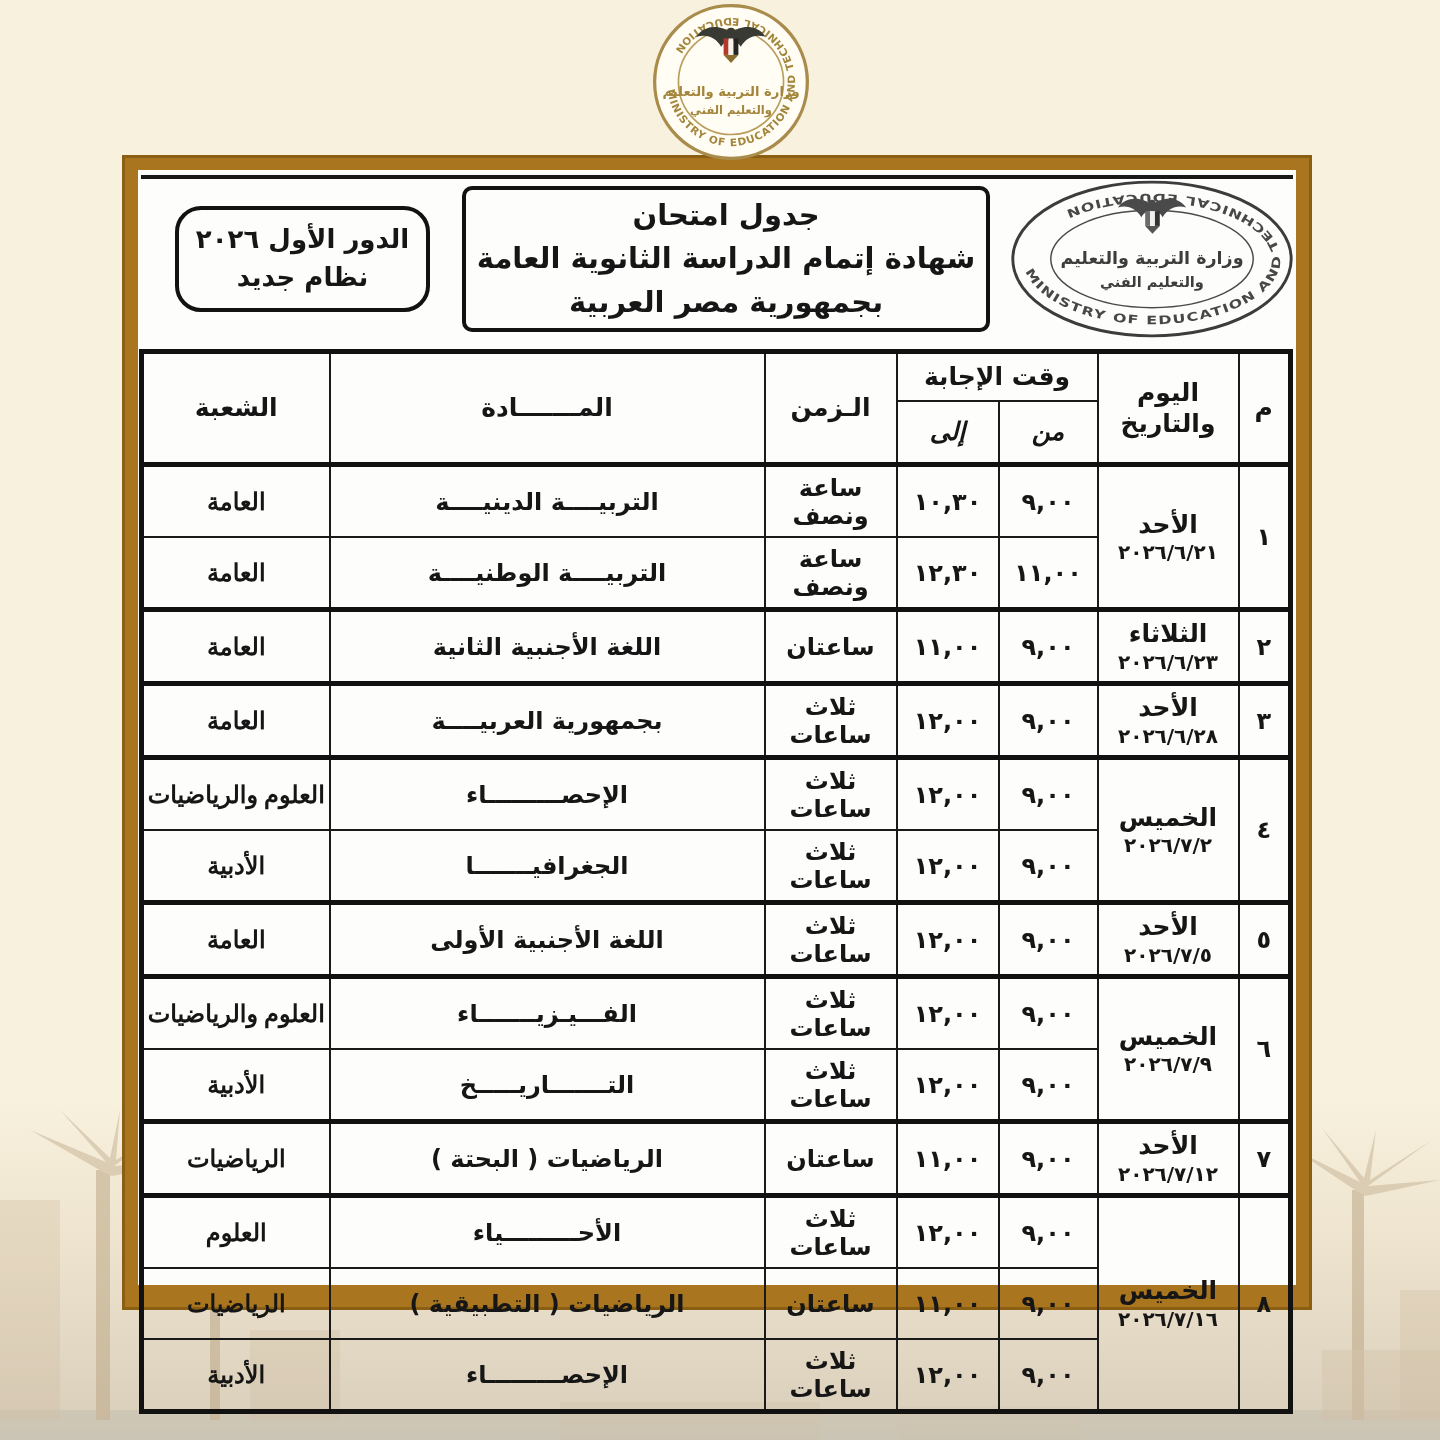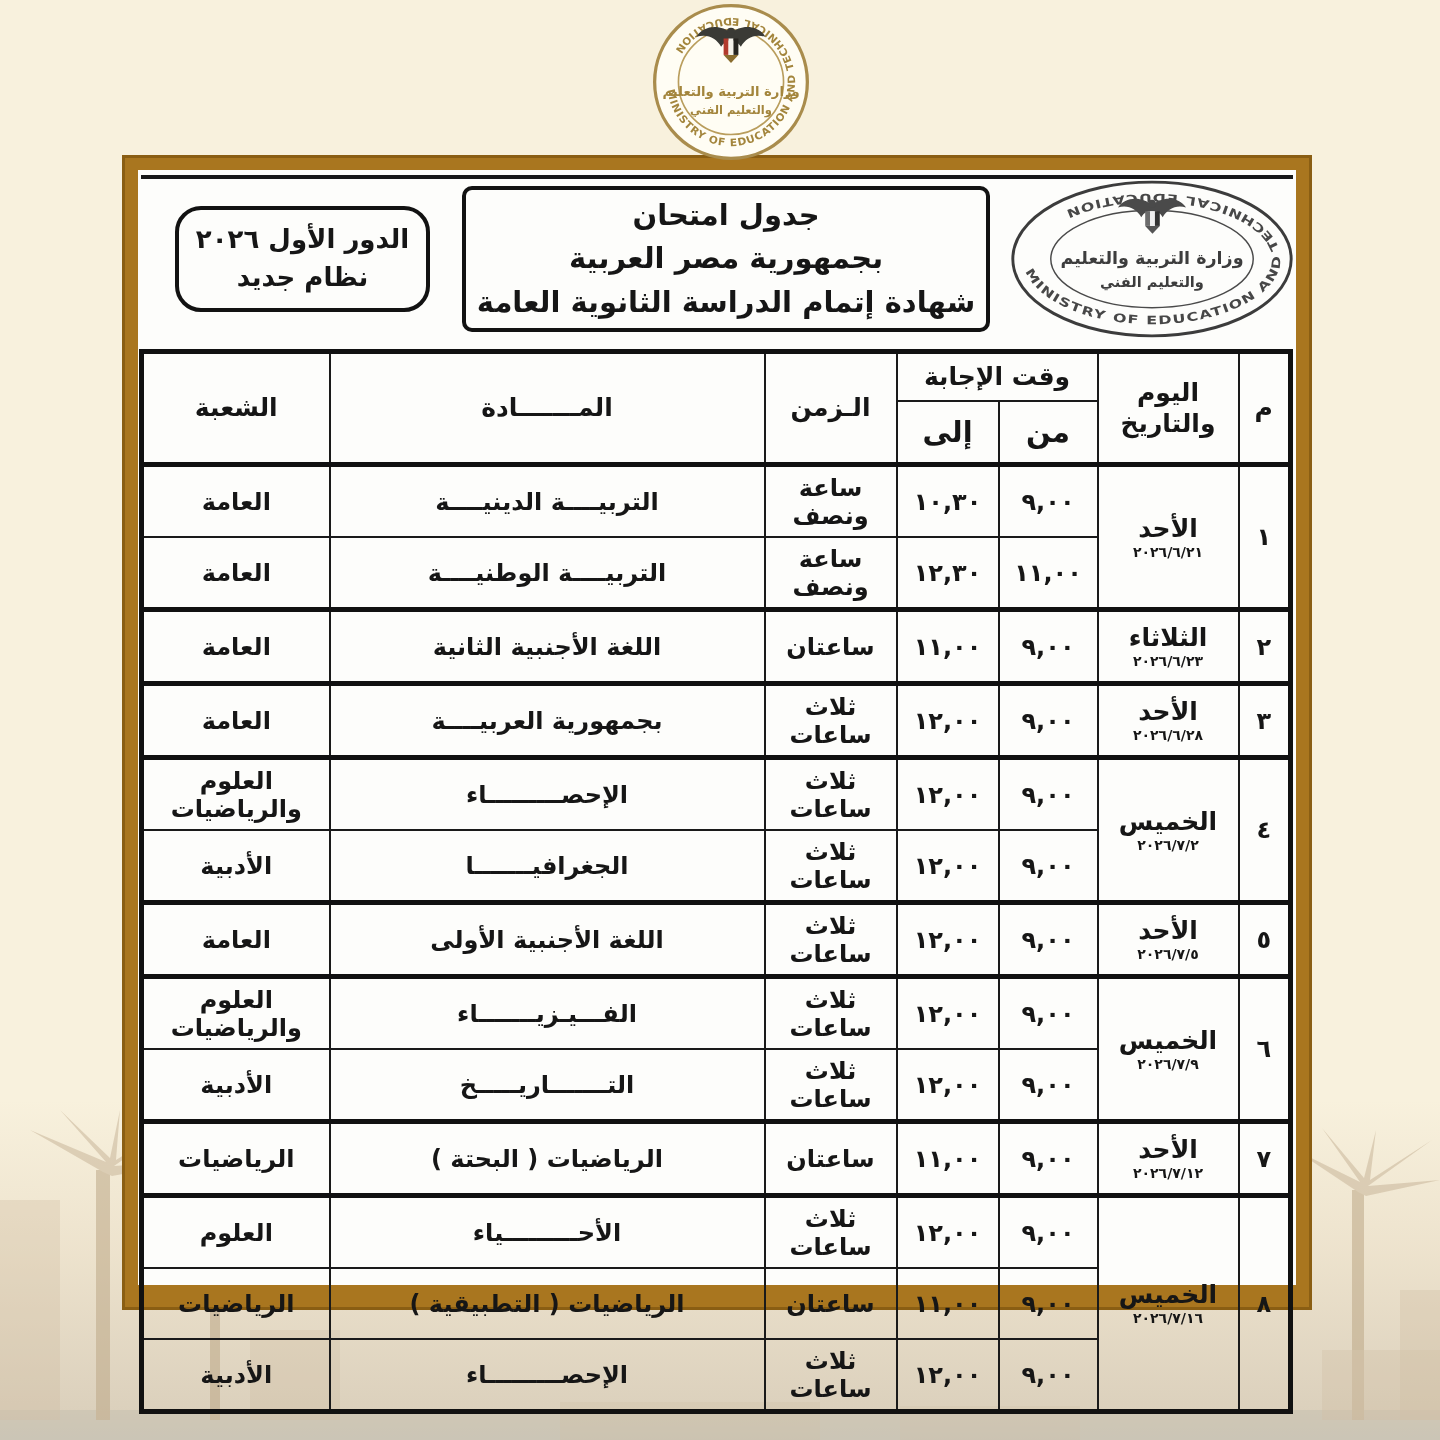--- a/index.html
+++ b/index.html
@@ -42,30 +42,30 @@
   table.exam{
     position:absolute;right:3px;top:179px;width:1150px;
     border-collapse:collapse;table-layout:fixed;direction:rtl;
     border:5px solid #111;
   }
   table.exam th,table.exam td{
     border:2px solid #1a1a1a;text-align:center;vertical-align:middle;
     font-weight:bold;padding:0;overflow:hidden;
   }
   table.exam thead tr.h1 th{height:46px;font-size:25px;}
-  table.exam thead tr.h2 th{height:60px;font-size:29px;}
+  table.exam thead tr.h2 th{height:60px;font-size:25px;font-style:italic;}
   table.exam thead th{line-height:1.25;}
   table.exam tbody td{height:69px;font-size:24px;}
   table.exam tbody tr.sec-start td{border-top:5px solid #111;}
   td.c-num{font-size:23px;}
-  td.c-branch{font-size:20px;}
+  td.c-branch{font-size:20px;font-family:Liberation Serif, serif;}
   td.c-dur{font-size:24px;}
   td.c-from,td.c-to{font-size:24px;margin-left:26px;}
   .day-name{font-size:25px;line-height:1.25;}
-  .day-date{font-size:14px;line-height:1.25;}
+  .day-date{font-size:20px;line-height:1.25;}
 </style>
 </head>
 <body>
 
 <div class="stage">
 
   <div class="photo-band"></div>
   <svg class="photo-svg" width="1440" height="330" viewBox="0 0 1440 330">
     <g fill="#c9b69a" opacity="0.55">
       <rect x="0" y="300" width="1440" height="30" fill="#c6c0b0"></rect>
@@ -113,22 +113,22 @@
     <div class="paper">
       <div class="paper-topline"></div>
 
       <div class="round-box">
         <div>الدور الأول ٢٠٢٦</div>
         <div>نظام جديد</div>
       </div>
 
       <div class="title-box">
         <div>جدول امتحان</div>
+        <div>شهادة إتمام الدراسة الثانوية العامة</div>
         <div>بجمهورية مصر العربية</div>
-        <div>شهادة إتمام الدراسة الثانوية العامة</div>
       </div>
 
       <svg class="seal-svg" width="292" height="166" viewBox="0 0 300 170">
         <defs>
           <path id="sealRing" d="M 18 85 A 132 67 0 0 0 282 85 A 132 67 0 0 0 18 85"></path>
         </defs>
         <ellipse cx="150" cy="85" rx="143" ry="79" fill="none" stroke="#3c3c3c" stroke-width="3"></ellipse>
         <ellipse cx="150" cy="85" rx="104" ry="50" fill="none" stroke="#4a4a4a" stroke-width="1.5"></ellipse>
         <text font-size="12" font-weight="bold" fill="#474747" letter-spacing="1">
           <textPath href="#sealRing" startOffset="2%" textLength="560" lengthAdjust="spacingAndGlyphs">MINISTRY OF EDUCATION AND TECHNICAL EDUCATION</textPath>

